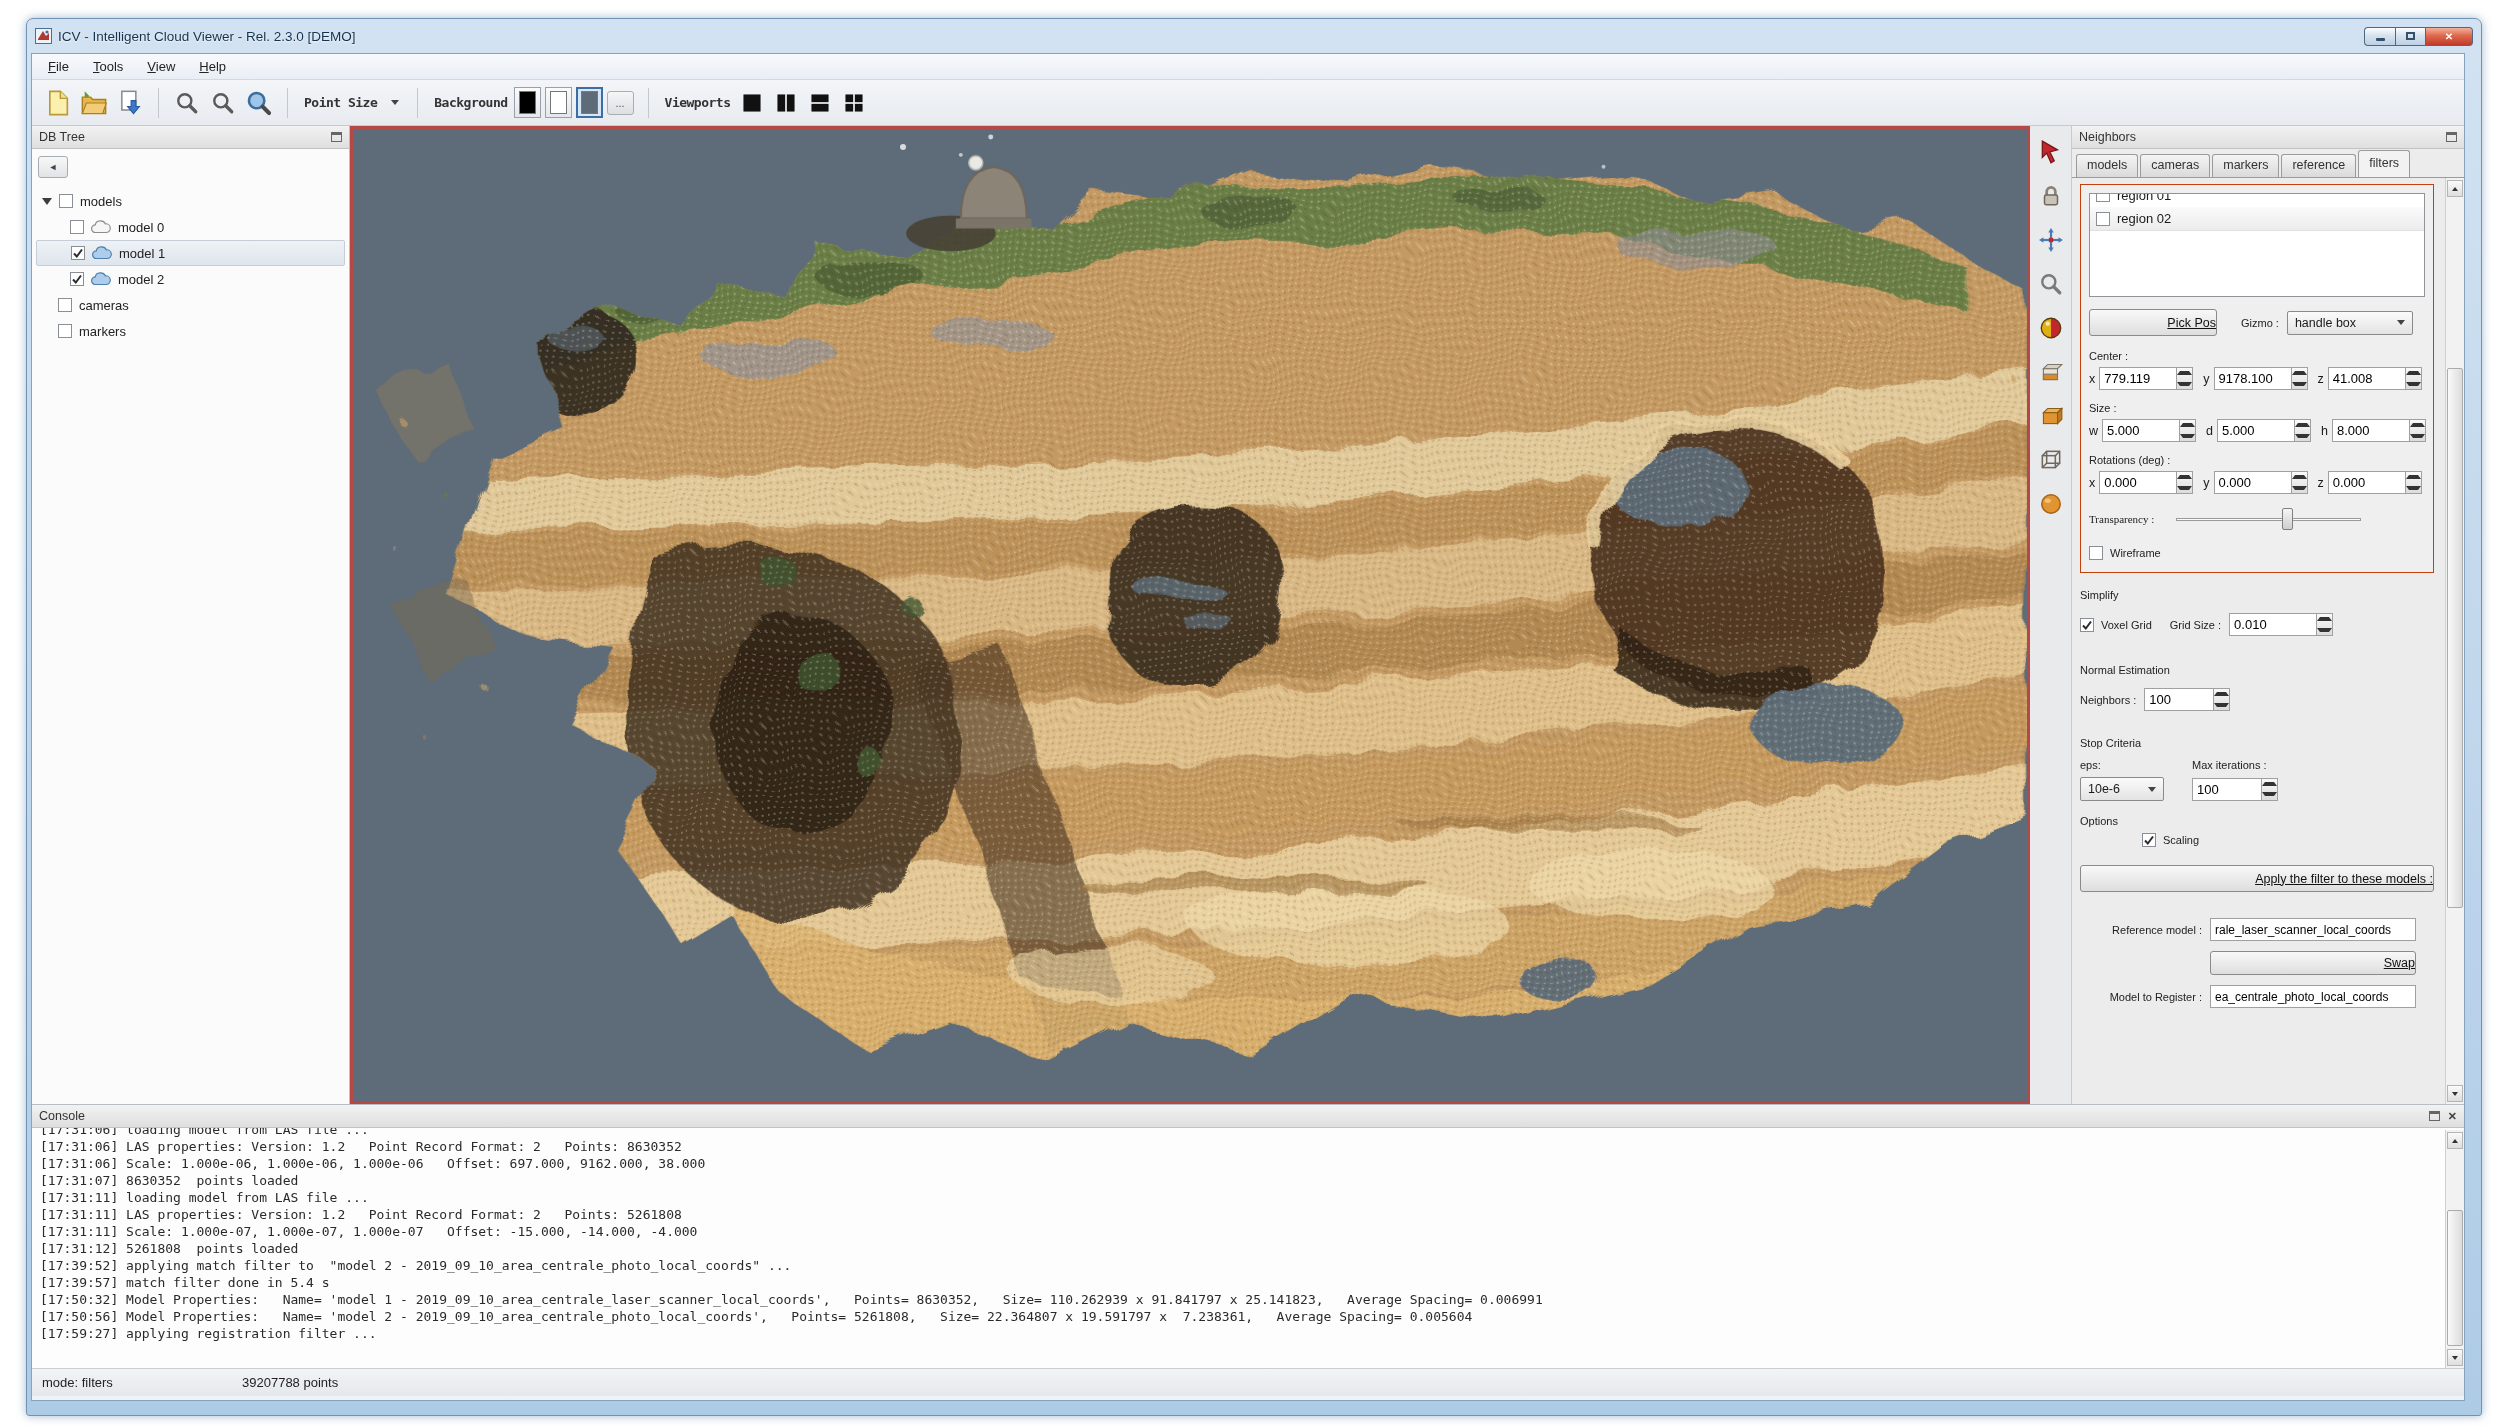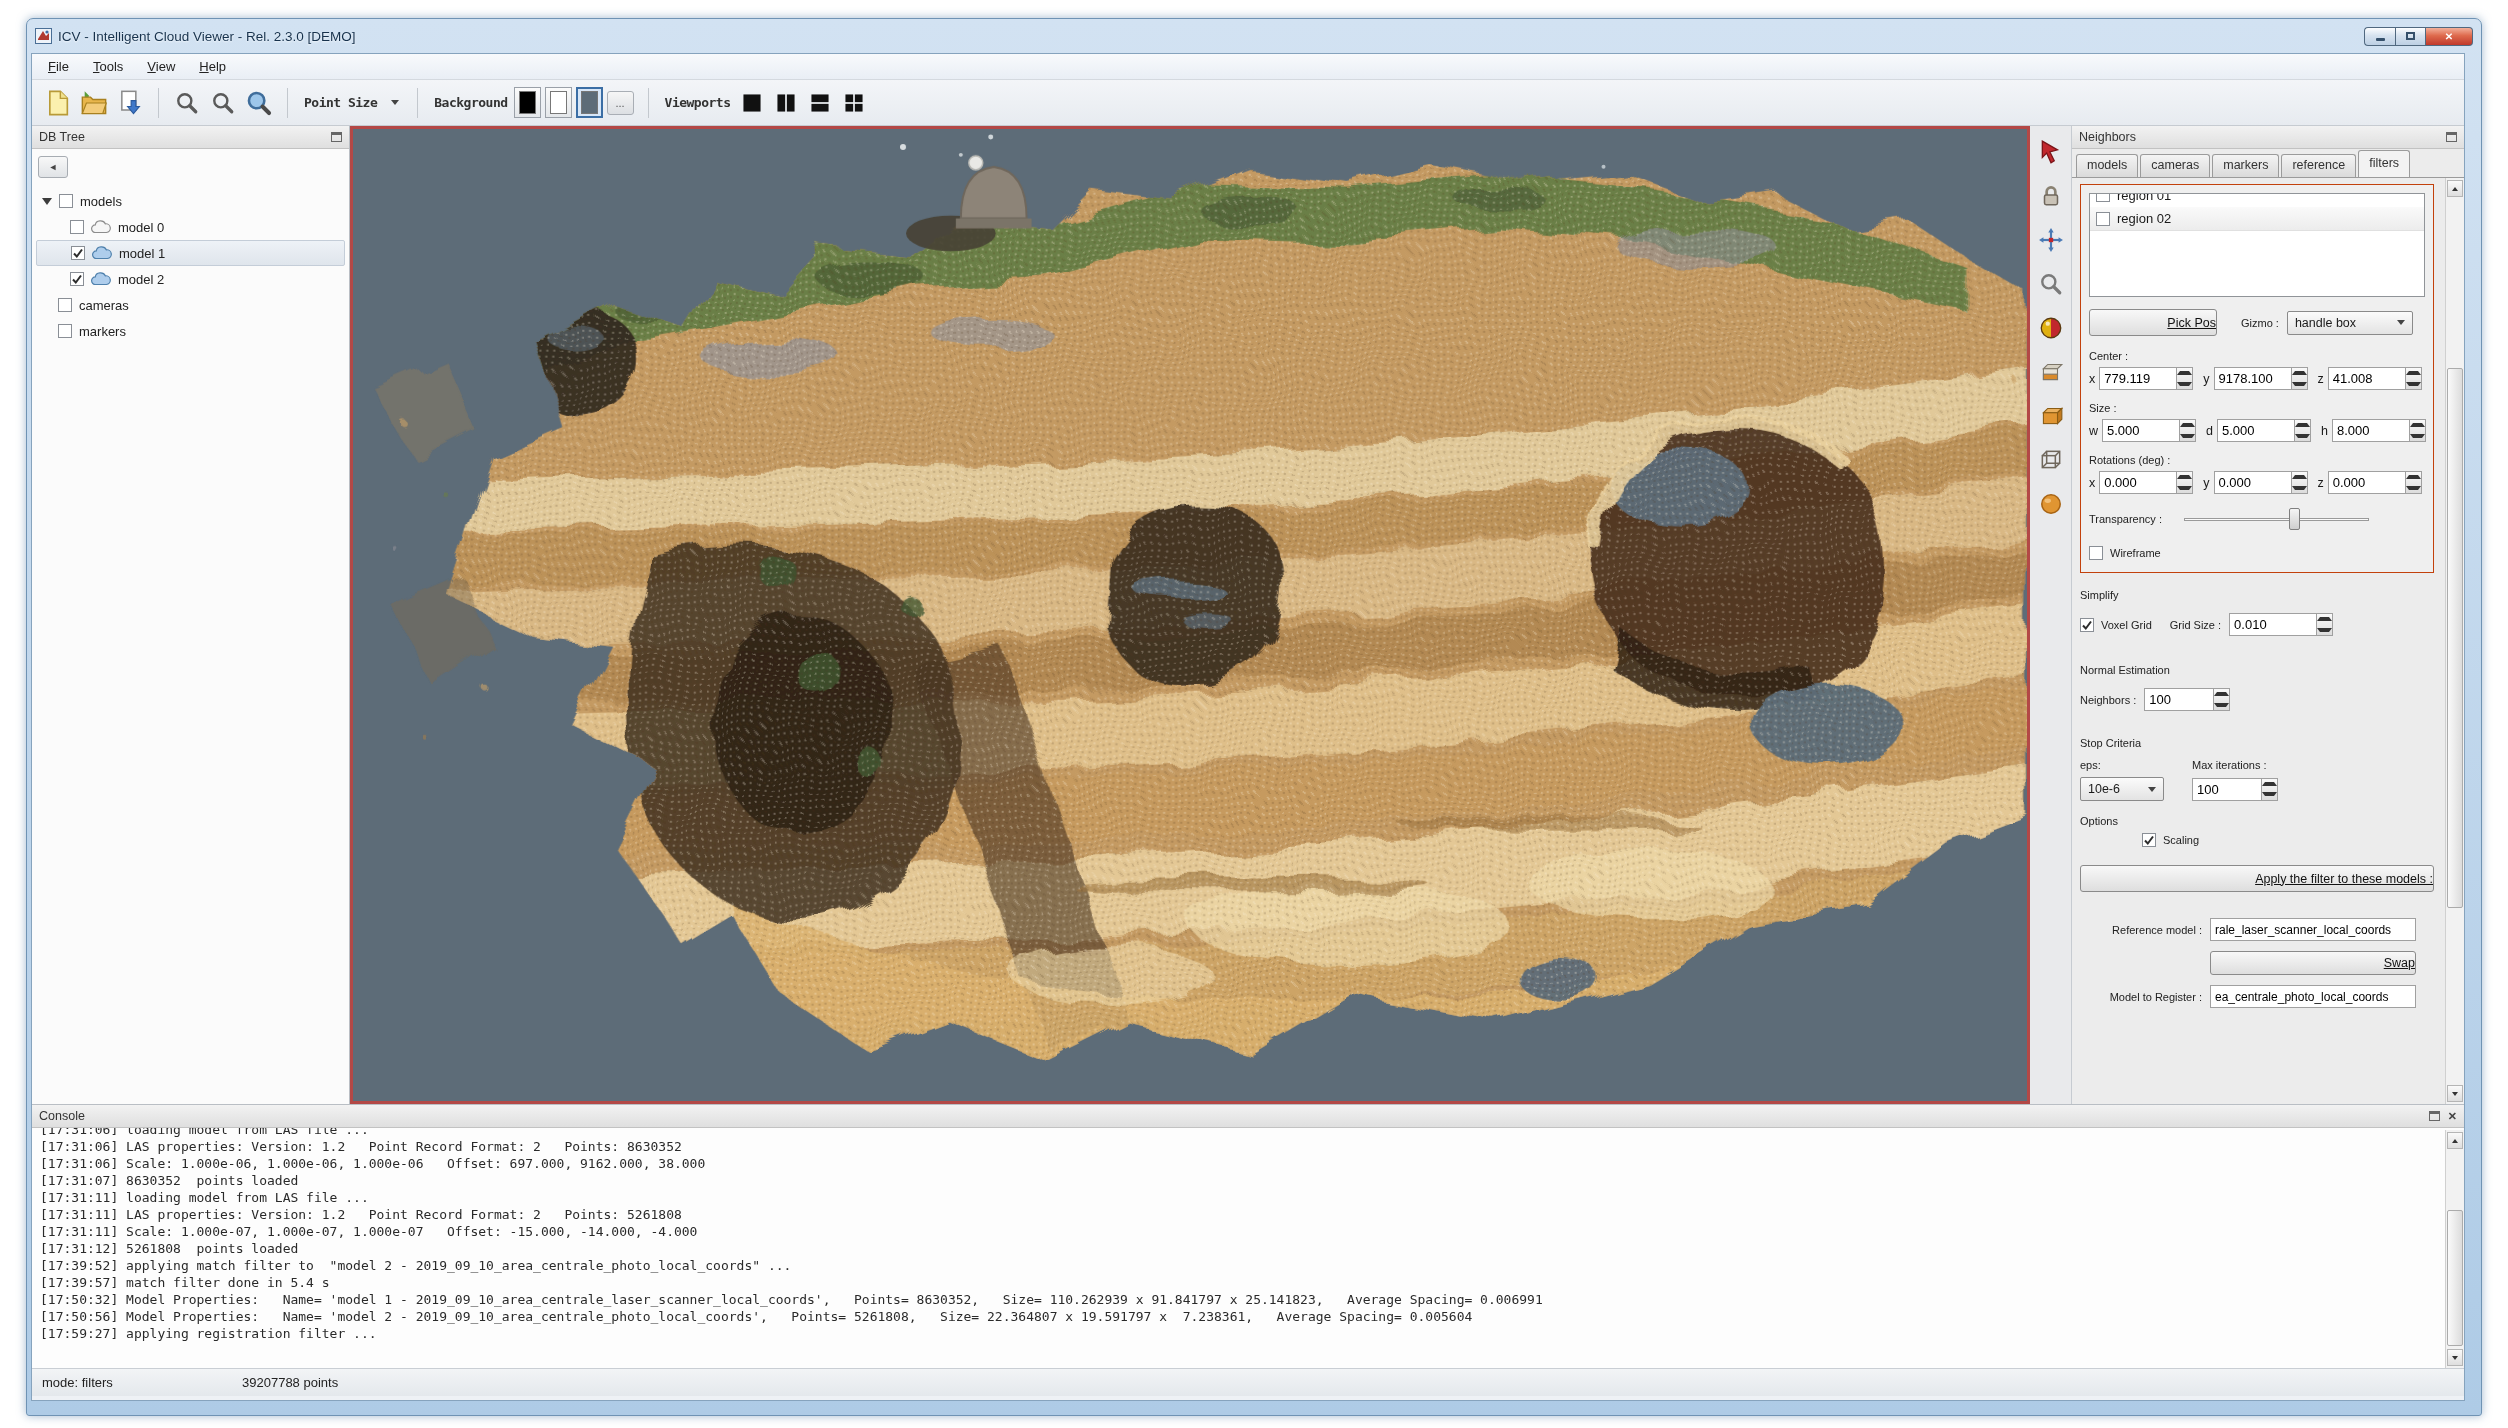--- a/index.html
+++ b/index.html
@@ -624,21 +624,21 @@
                     <div>
                       <div class="tri-u"></div>
                     </div>
                     <div>
                       <div class="tri-d"></div>
                     </div>
                   </div>
                 </div>
             </div>
 
-            <div class="prow" style="margin-top:14px;">
+            <div class="prow" style="margin-top:14px;font-family:Liberation Serif, serif;">
               <span class="plabel">Transparency :</span>
               <div class="slider" style="margin-left:22px;">
                 <div class="track"></div>
                   <div class="thumb"></div>
               </div>
             </div>
 
             <div class="prow" style="margin-top:16px; margin-bottom:4px;">
               <div class="cb"></div>
               <span class="plabel">Wireframe</span>

